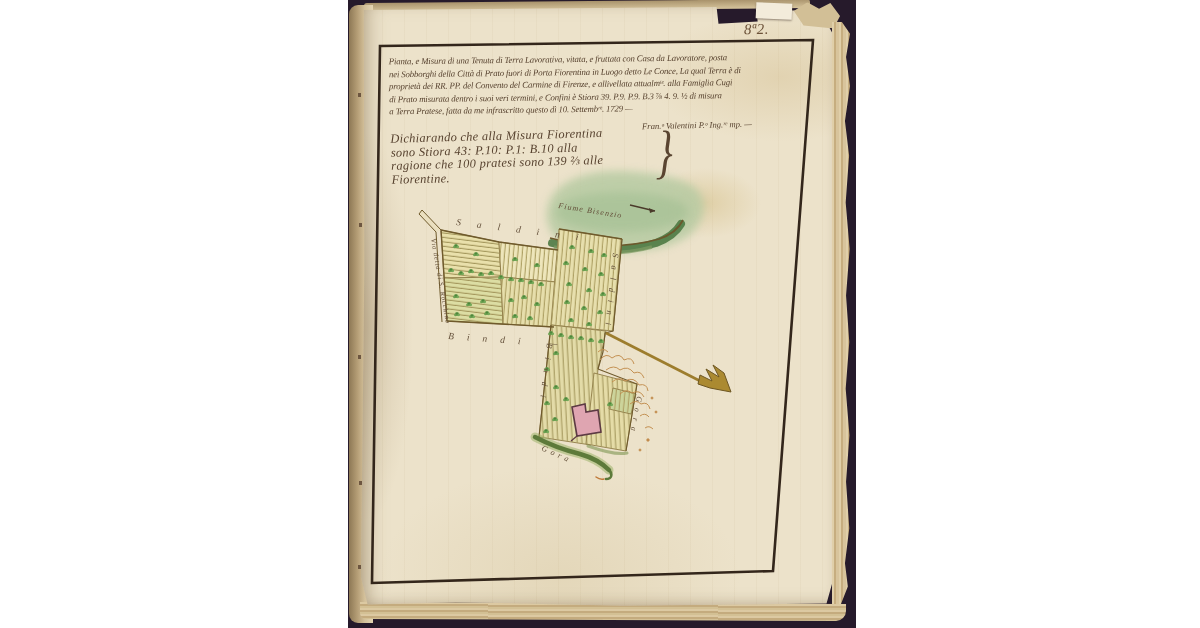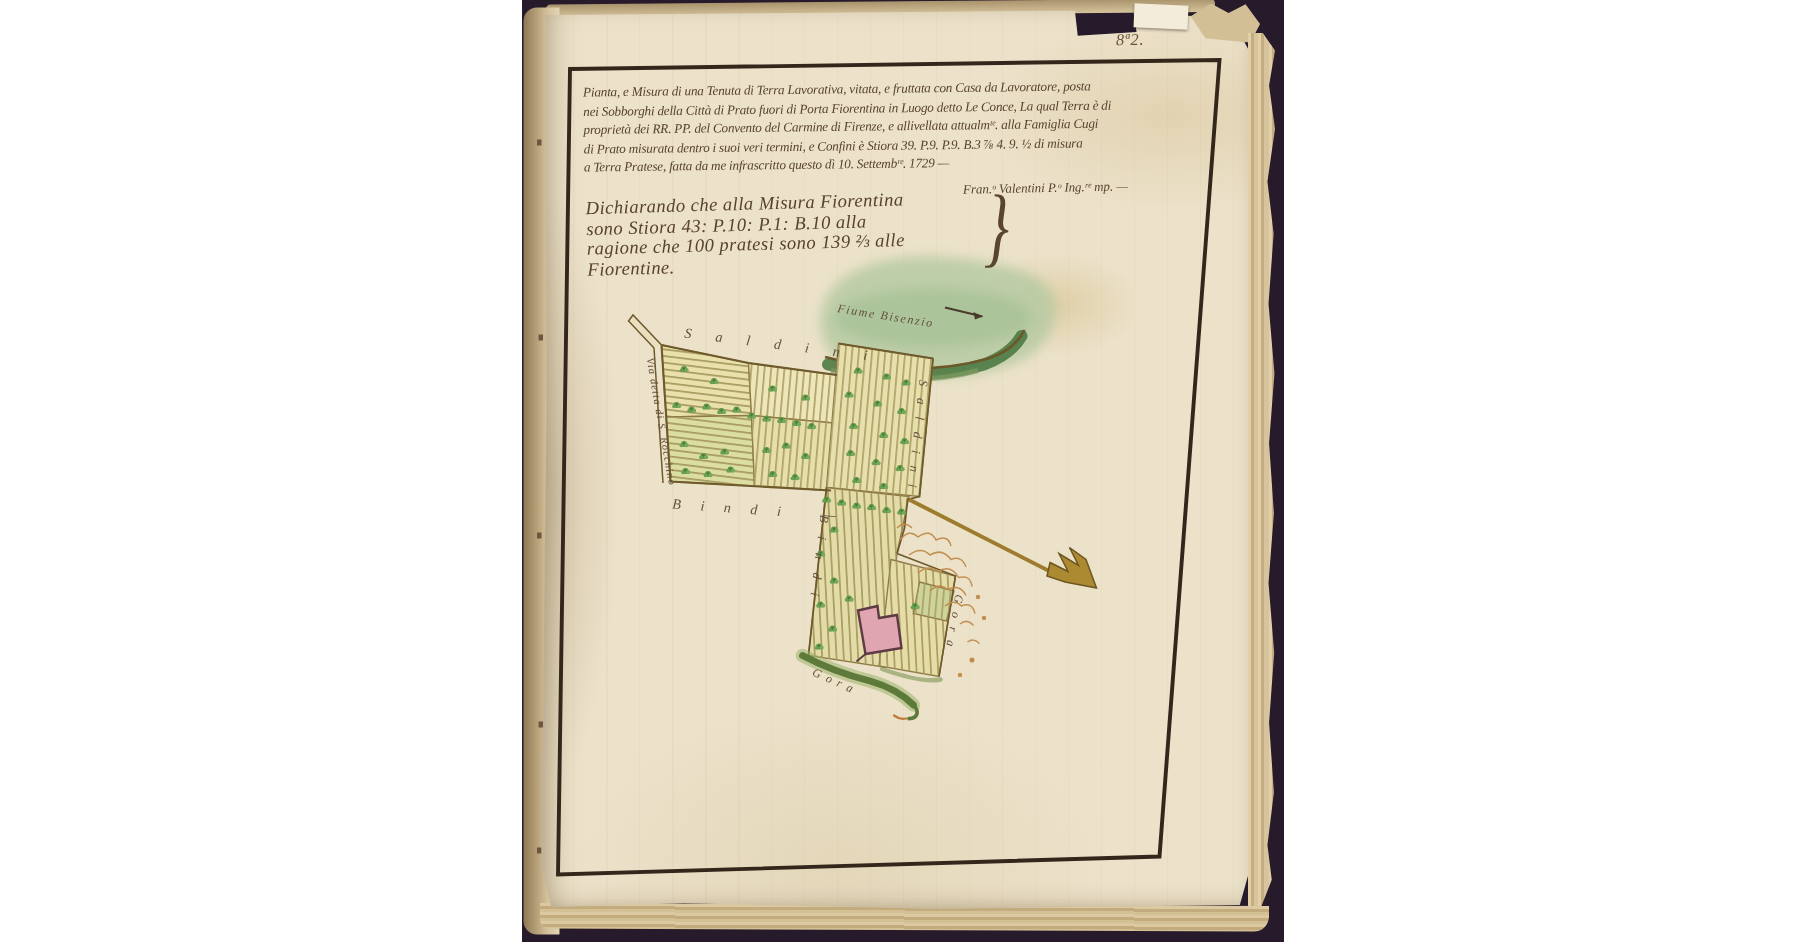--- a/index.html
+++ b/index.html
@@ -62,21 +62,21 @@
   
   svg.overlay{position:absolute;left:0;top:0;}
   svg text{font-family:"Liberation Serif","DejaVu Serif",serif;font-style:italic;fill:#64503a;}
   
   .hand{position:absolute;color:#57422f;font-style:italic;}
   .line{white-space:nowrap;}
   #title-block{left:389px;top:53px;width:386px;font-size:8.8px;line-height:12.6px;letter-spacing:-.15px;transform:rotate(-.7deg);}
   #signature{left:642px;top:120px;font-size:8.6px;transform:rotate(-1.2deg);}
   #declaration{left:391px;top:129px;width:276px;font-size:12.4px;line-height:13.5px;letter-spacing:.3px;transform:rotate(-1.6deg);}
   #brace{left:653px;top:123px;font-size:57px;line-height:57px;font-weight:400;transform:scale(.72,1.04) rotate(1deg);color:#5a4531;}
-  #folio{left:744px;top:21px;font-size:11px;letter-spacing:.5px;color:#6b5138;transform:rotate(-1deg);}
+  #folio{left:744px;top:21px;font-size:15px;letter-spacing:.5px;color:#6b5138;transform:rotate(-1deg);}
 </style>
 </head>
 <body>
 
 <div class="photo">
   <div class="edge-top"></div>
   <div class="gutter"></div>
   <div class="edge-bottom"></div>
   <div class="page"></div>
   <div class="corner-tear"></div>

